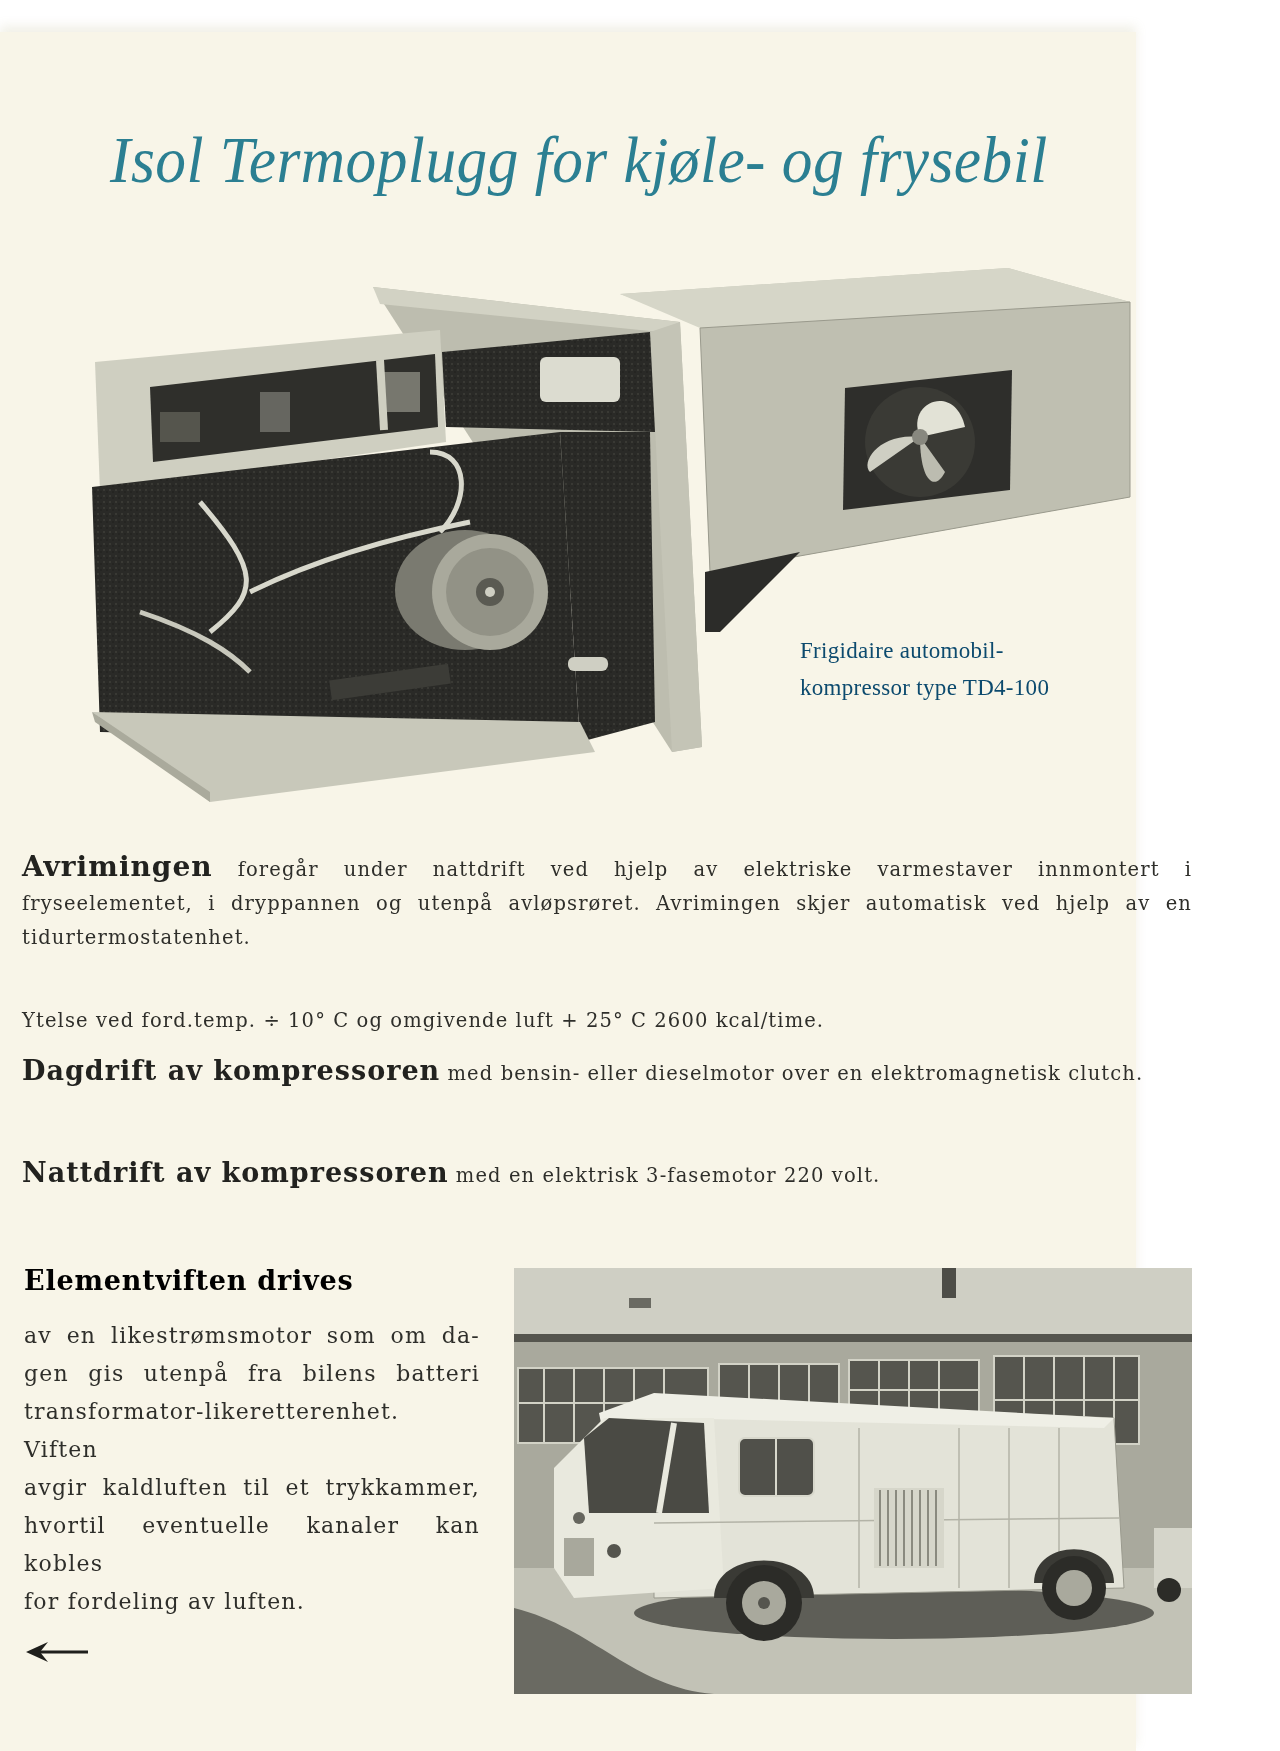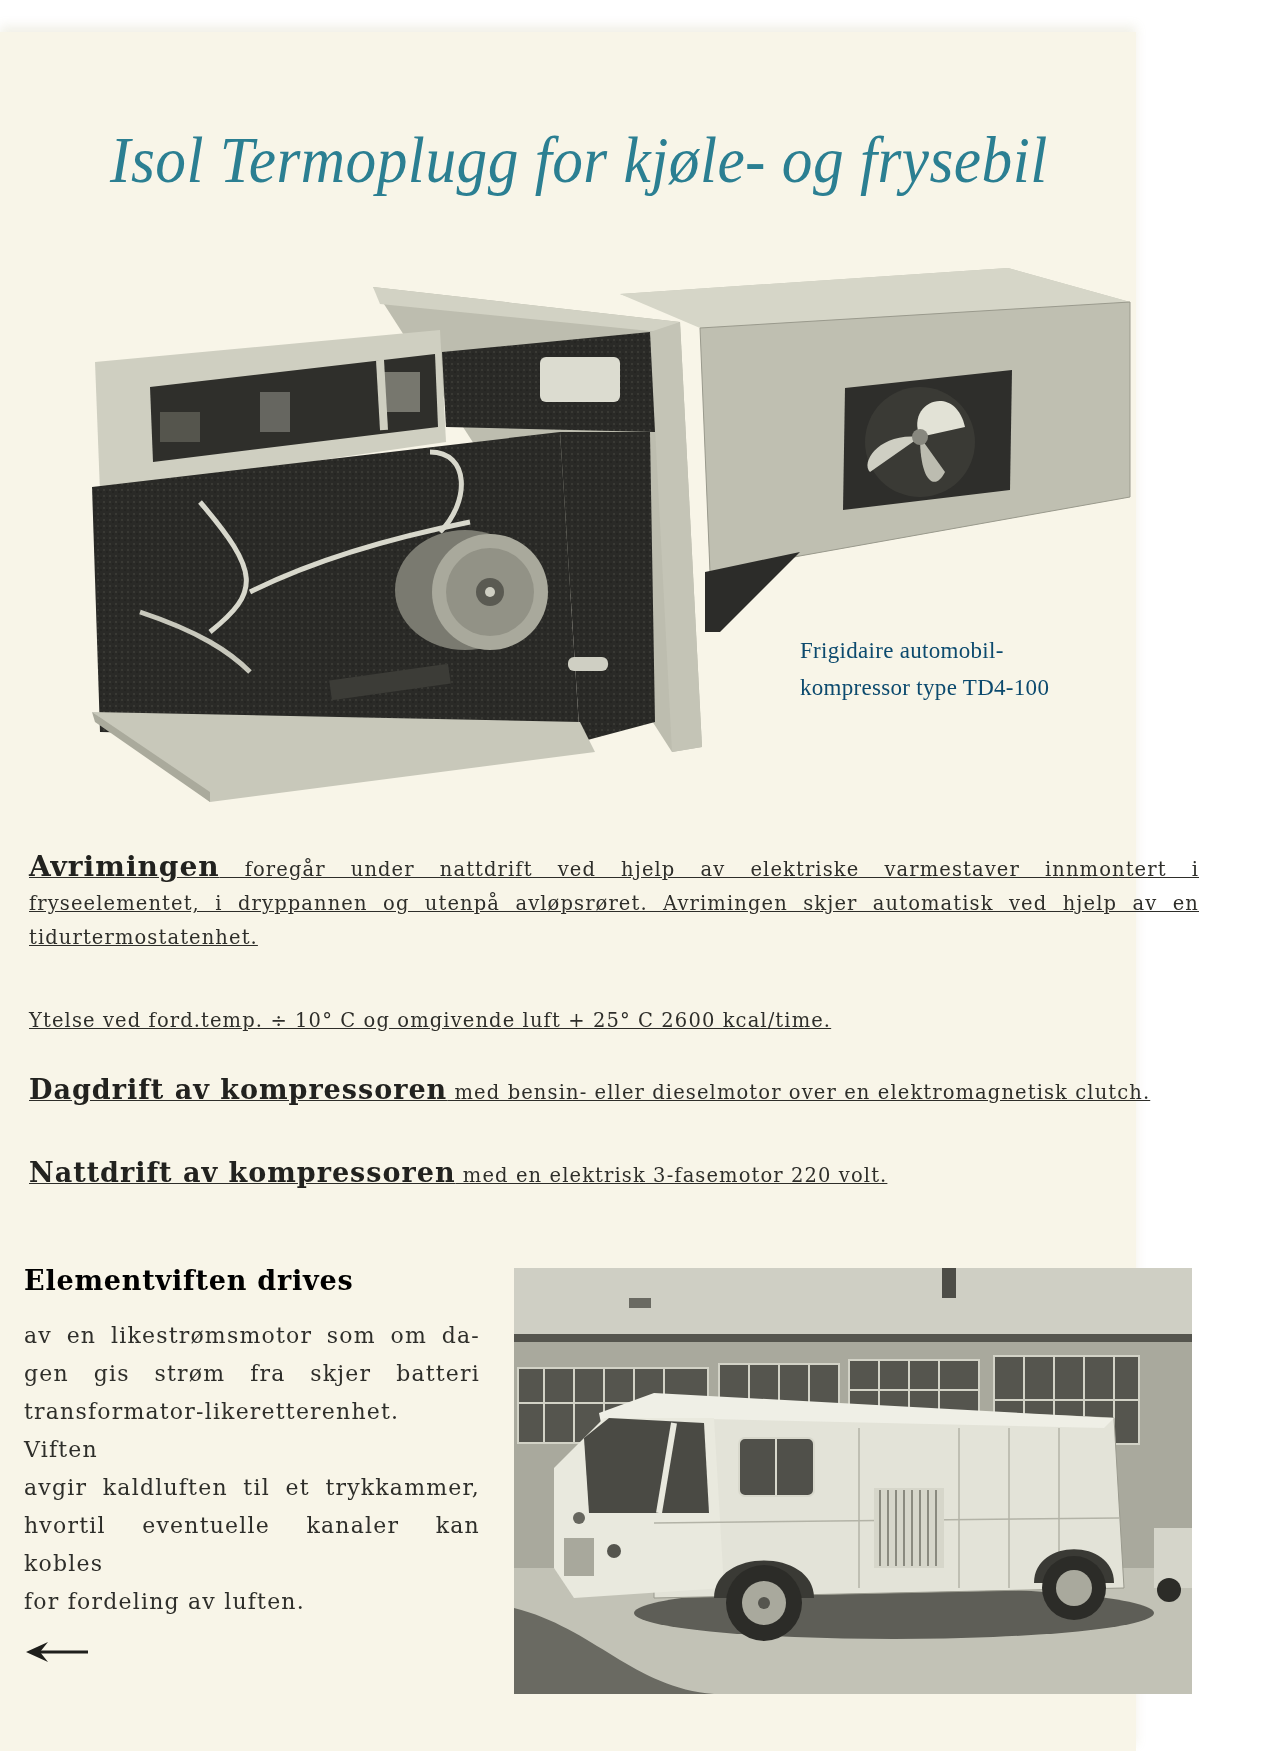--- a/index.html
+++ b/index.html
@@ -21,22 +21,22 @@
       transform: scaleX(0.93); transform-origin: left top; white-space: nowrap;
     }
     
     .equip { position: absolute; left: 0; top: 0; width: 1280px; height: 800px; }
     .caption {
       position: absolute; left: 800px; top: 600px; font-size: 23px; line-height: 37px;
       font-family: "Liberation Serif", serif; color: #0c4a6e; letter-spacing: 0.3px;
     }
     
     .para {
-      position: absolute; left: 29px; width: 1170px; font-size: 19.5px;
-      line-height: 34px; letter-spacing: 1.1px; text-align: justify; color: #2e2e2a; text-decoration: underline;
+      position: absolute; left: 22px; width: 1170px; font-size: 19.5px;
+      line-height: 34px; letter-spacing: 1.1px; text-align: justify; color: #2e2e2a;
     }
     .lead { font-weight: bold; font-size: 28px; letter-spacing: 1px; color: #22221f; }
     .lead-sm { font-weight: bold; font-size: 27px; letter-spacing: 1px; color: #22221f; }
     .side-head {
       position: absolute; left: 24px; top: 1233px; font-weight: bold; font-size: 27px;
       letter-spacing: 0.8px; color: #000000;
     }
     .side-body {
       position: absolute; left: 24px; top: 1285px; width: 456px; font-size: 22px;
       line-height: 38px; letter-spacing: 1.2px; text-align: justify; color: #2e2e2a;
@@ -118,32 +118,32 @@
     <div>Frigidaire automobil-</div>
     <div>kompressor type TD4-100</div>
   </div>
 
   <div class="para" style="top:818px;">
     <span class="lead">Avrimingen</span><span> foregår under nattdrift ved hjelp av elektriske varmestaver innmontert i fryseelementet, i dryppannen og utenpå avløpsrøret. Avrimingen skjer automatisk ved hjelp av en tidurtermostatenhet.</span>
   </div>
 
   <div class="para" style="top:952px;margin-top:20px;">Ytelse ved ford.temp. ÷ 10° C og omgivende luft + 25° C 2600 kcal/time.</div>
 
-  <div class="para" style="top:1022px;margin-top:19px;">
+  <div class="para" style="top:1022px;">
     <span class="lead-sm">Dagdrift av kompressoren</span><span> med bensin- eller dieselmotor over en elektromagnetisk clutch.</span>
   </div>
 
   <div class="para" style="top:1124px;">
     <span class="lead-sm">Nattdrift av kompressoren</span><span> med en elektrisk 3-fasemotor 220 volt.</span>
   </div>
 
   <div class="side-head">Elementviften drives</div>
   <div class="side-body">
     <span>av en likestrømsmotor som om da-</span>
-    <span>gen gis strøm fra skjer batteri</span>
+    <span>gen gis utenpå fra bilens batteri</span>
     <span>transformator-likeretterenhet. Viften</span>
     <span>avgir kaldluften til et trykkammer,</span>
     <span>hvortil eventuelle kanaler kan kobles</span>
     <span class="last">for fordeling av luften.</span>
   </div>
 
   <svg class="back-arrow" viewBox="0 0 64 24" xmlns="http://www.w3.org/2000/svg">
     <line x1="10" y1="12" x2="62" y2="12" stroke="#1f1f1c" stroke-width="3"></line>
     <polygon points="0,12 22,2 14,12 22,22" fill="#1f1f1c"></polygon>
   </svg>

